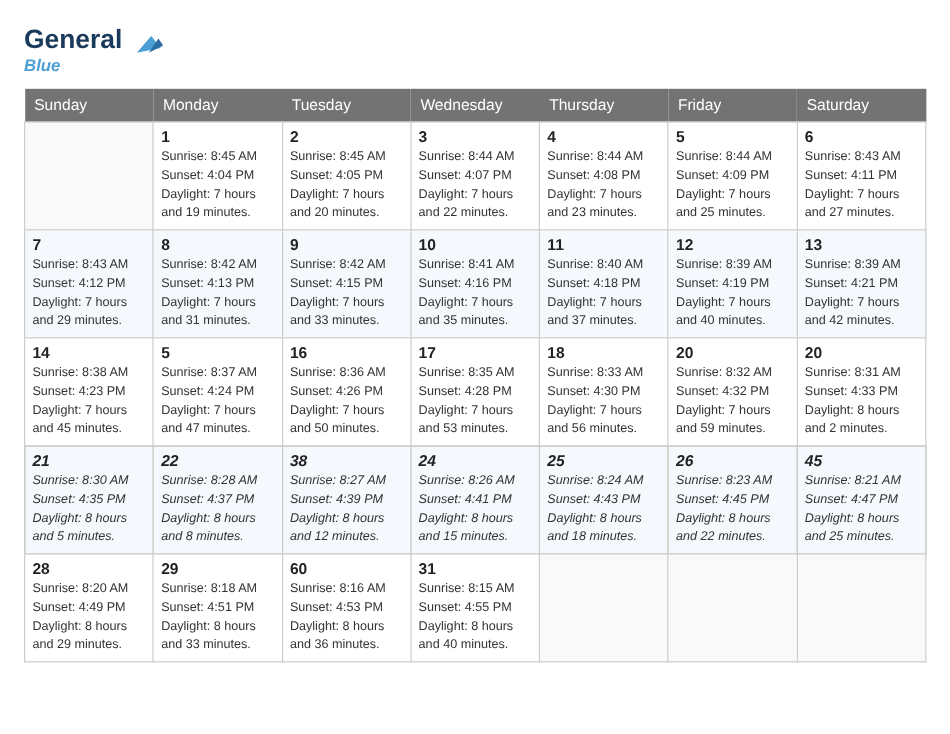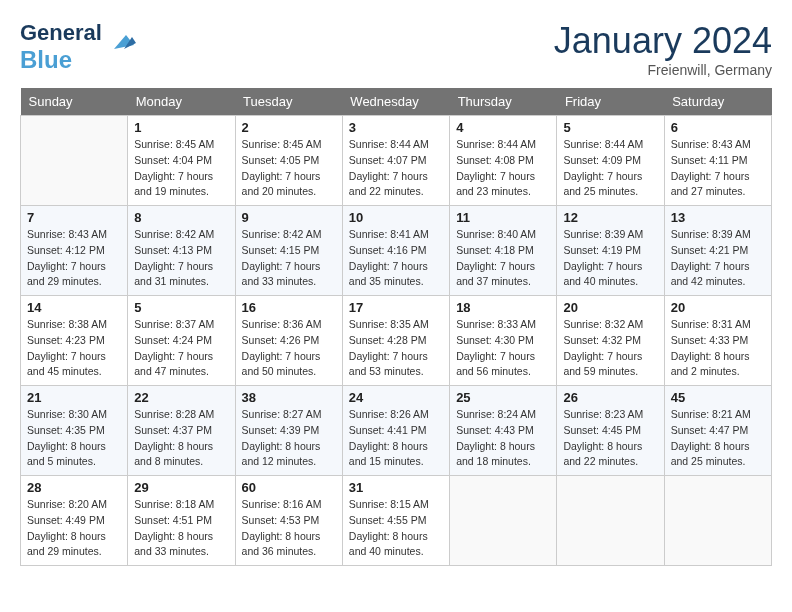--- a/index.html
+++ b/index.html
@@ -8,20 +8,21 @@
       background: #fff;
       width: 792px;
       min-height: 612px;
       padding: 20px;
     }
     .header {
       display: flex;
       justify-content: space-between;
       align-items: flex-start;
       margin-bottom: 10px;
+      flex-direction: column;
     }
     .logo {
       display: flex;
       flex-direction: column;
       align-items: flex-start;
     }
     .title-section {
       text-align: right;
     }
     .month-title {
@@ -76,31 +77,27 @@
     }
   </style>
 </head>
 <body>
 
 <div class="header">
   <div class="logo">
     <div style="display:flex; align-items:center;">
       <div>
         <span style="font-size:22px; font-weight:bold; color:#1a3a5c;">General</span><br>
-        <span style="font-size:24px; font-weight:bold; color:#4a9fd4;">Blue</span>
+        <span style="font-size:14px; font-weight:bold; color:#4a9fd4;font-style:italic;">Blue</span>
       </div>
       <svg width="30" height="30" viewBox="0 0 30 30" style="margin-left:4px; margin-top:-10px;">
         <polygon points="8,22 20,8 28,18" fill="#4a9fd4"></polygon>
         <polygon points="18,22 26,10 30,16" fill="#2e6da4"></polygon>
       </svg>
     </div>
-  </div>
-  <div class="title-section">
-    <div class="month-title">January 2024</div>
-    <div class="location">Freienwill, Germany</div>
   </div>
 </div>
 
 <table class="calendar">
   <thead>
     <tr>
     <th>Sunday</th>
         <th>Monday</th>
         <th>Tuesday</th>
         <th>Wednesday</th>
@@ -190,21 +187,21 @@
         </td>
         <td>
           <div class="day-number">20</div>
           <div class="day-info">Sunrise: 8:32 AM<br>Sunset: 4:32 PM<br>Daylight: 7 hours and 59 minutes.</div>
         </td>
         <td>
           <div class="day-number">20</div>
           <div class="day-info">Sunrise: 8:31 AM<br>Sunset: 4:33 PM<br>Daylight: 8 hours and 2 minutes.</div>
         </td>
       </tr>
-      <tr class="week-row" style="background: #4d7c0f;">
+      <tr class="week-row" style="background: #4d7c0f; font-style: italic;">
         <td>
           <div class="day-number">21</div>
           <div class="day-info">Sunrise: 8:30 AM<br>Sunset: 4:35 PM<br>Daylight: 8 hours and 5 minutes.</div>
         </td>
         <td>
           <div class="day-number">22</div>
           <div class="day-info">Sunrise: 8:28 AM<br>Sunset: 4:37 PM<br>Daylight: 8 hours and 8 minutes.</div>
         </td>
         <td>
           <div class="day-number">38</div>

